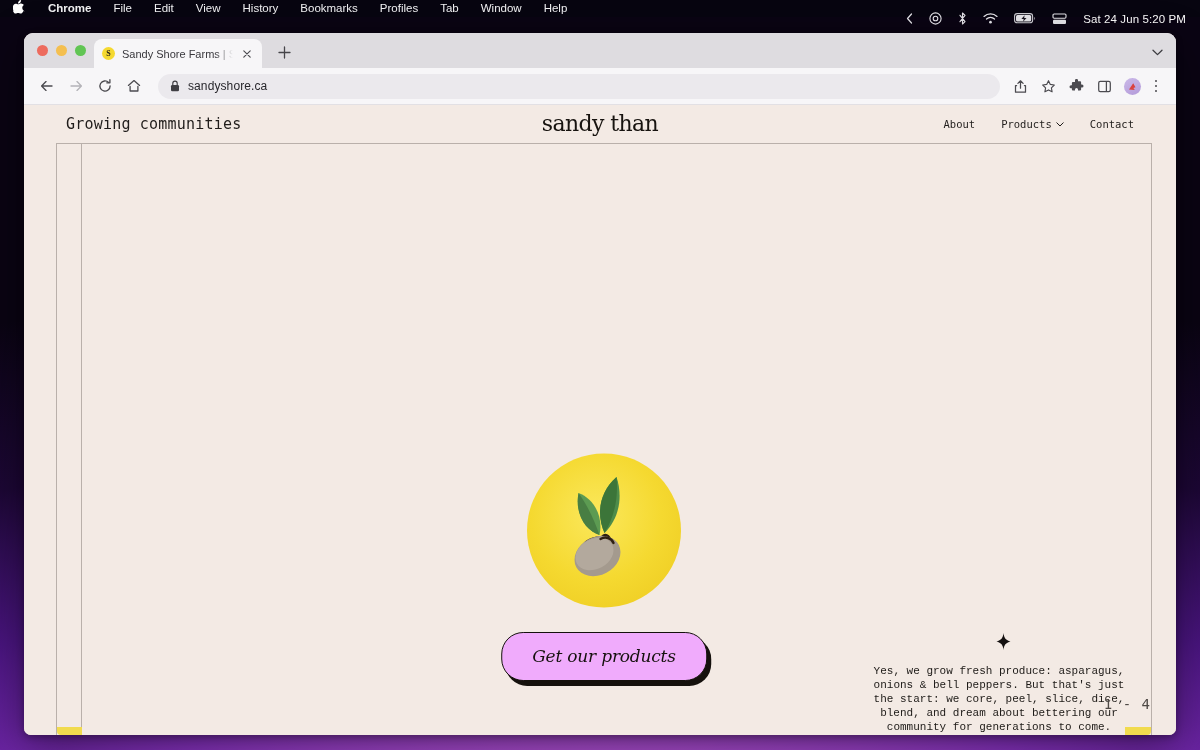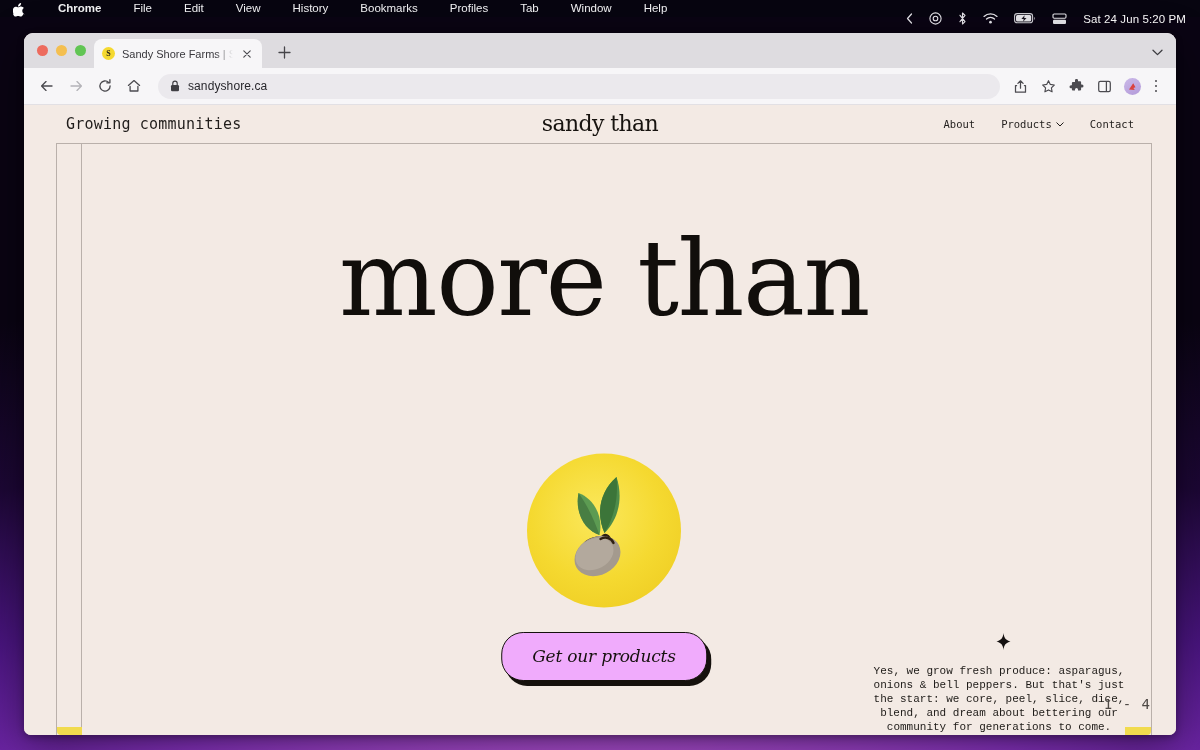--- a/index.html
+++ b/index.html
@@ -16,21 +16,21 @@
   }
   
   #menubar{
     position:absolute;top:0;left:0;right:0;height:17px;
     background:rgba(8,5,16,.92);
     display:flex;align-items:center;
     color:#fff;font-size:11.5px;
     padding:0 9px;box-sizing:border-box;
     z-index:40;
   }
-  .mb-left{display:flex;align-items:flex-end;gap:14px;}
+  .mb-left{display:flex;align-items:flex-start;gap:4px;}
   .mb-item{padding:0 9px;line-height:17px;white-space:nowrap;color:#f2f2f4;}
   .mb-item.bold{font-weight:bold;}
   .mb-apple{padding:0 10px 0 4px;display:flex;align-items:center;}
   .mb-right{margin-left:auto;display:flex;align-items:center;gap:0;padding-right:2px;margin-top:20px;}
   .mb-ic{padding:0 8px;display:flex;align-items:center;justify-content:center;}
   .mb-clock{padding-left:8px;padding-right:3px;font-size:11.5px;letter-spacing:.1px;white-space:nowrap;}
   
   #window{
     position:absolute;left:24px;top:33px;width:1152px;height:702px;
     border-radius:9px 9px 7px 7px;
@@ -350,21 +350,21 @@
       </div>
     </div>
 
     <div id="hero">
       <div class="innerline"></div>
       <div class="yellow-foot"></div>
       <div class="yellow-foot right"></div>
 
       <h1 class="headline">
         <br>
-        <span>more than</span><br>
+        <br>
       </h1>
 
       <div class="seed">
         <svg width="155" height="155" viewBox="0 0 155 155">
           <defs>
             <radialGradient id="ycircle" cx="45%" cy="40%" r="68%">
               <stop offset="0%" stop-color="#fbe85c"></stop>
               <stop offset="62%" stop-color="#f5d930"></stop>
               <stop offset="100%" stop-color="#efce24"></stop>
             </radialGradient>

